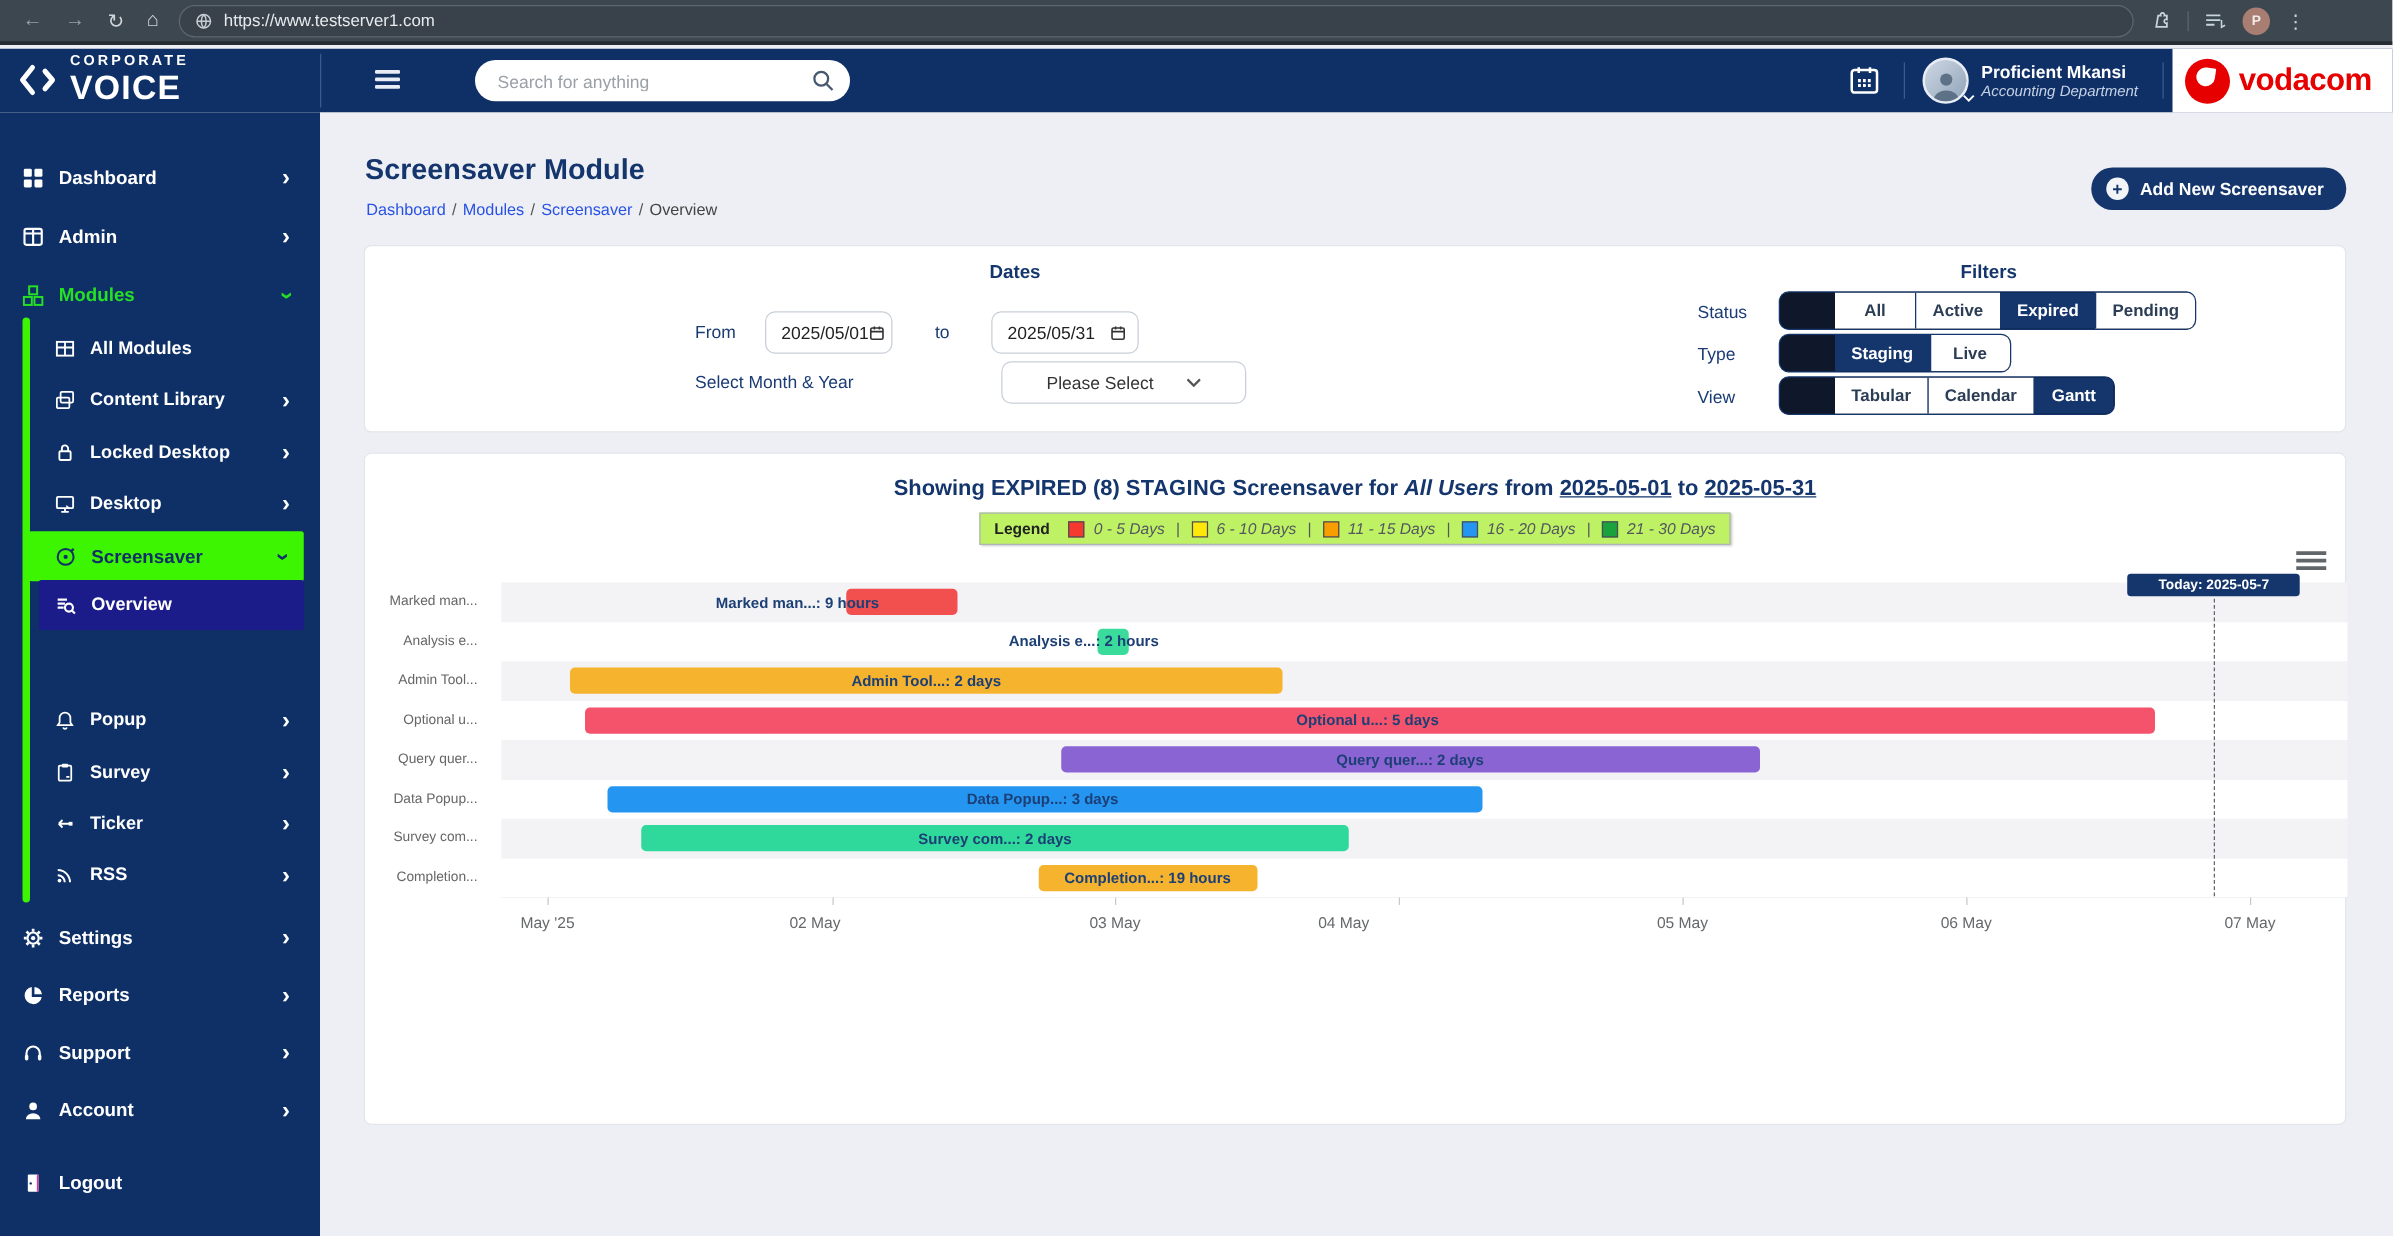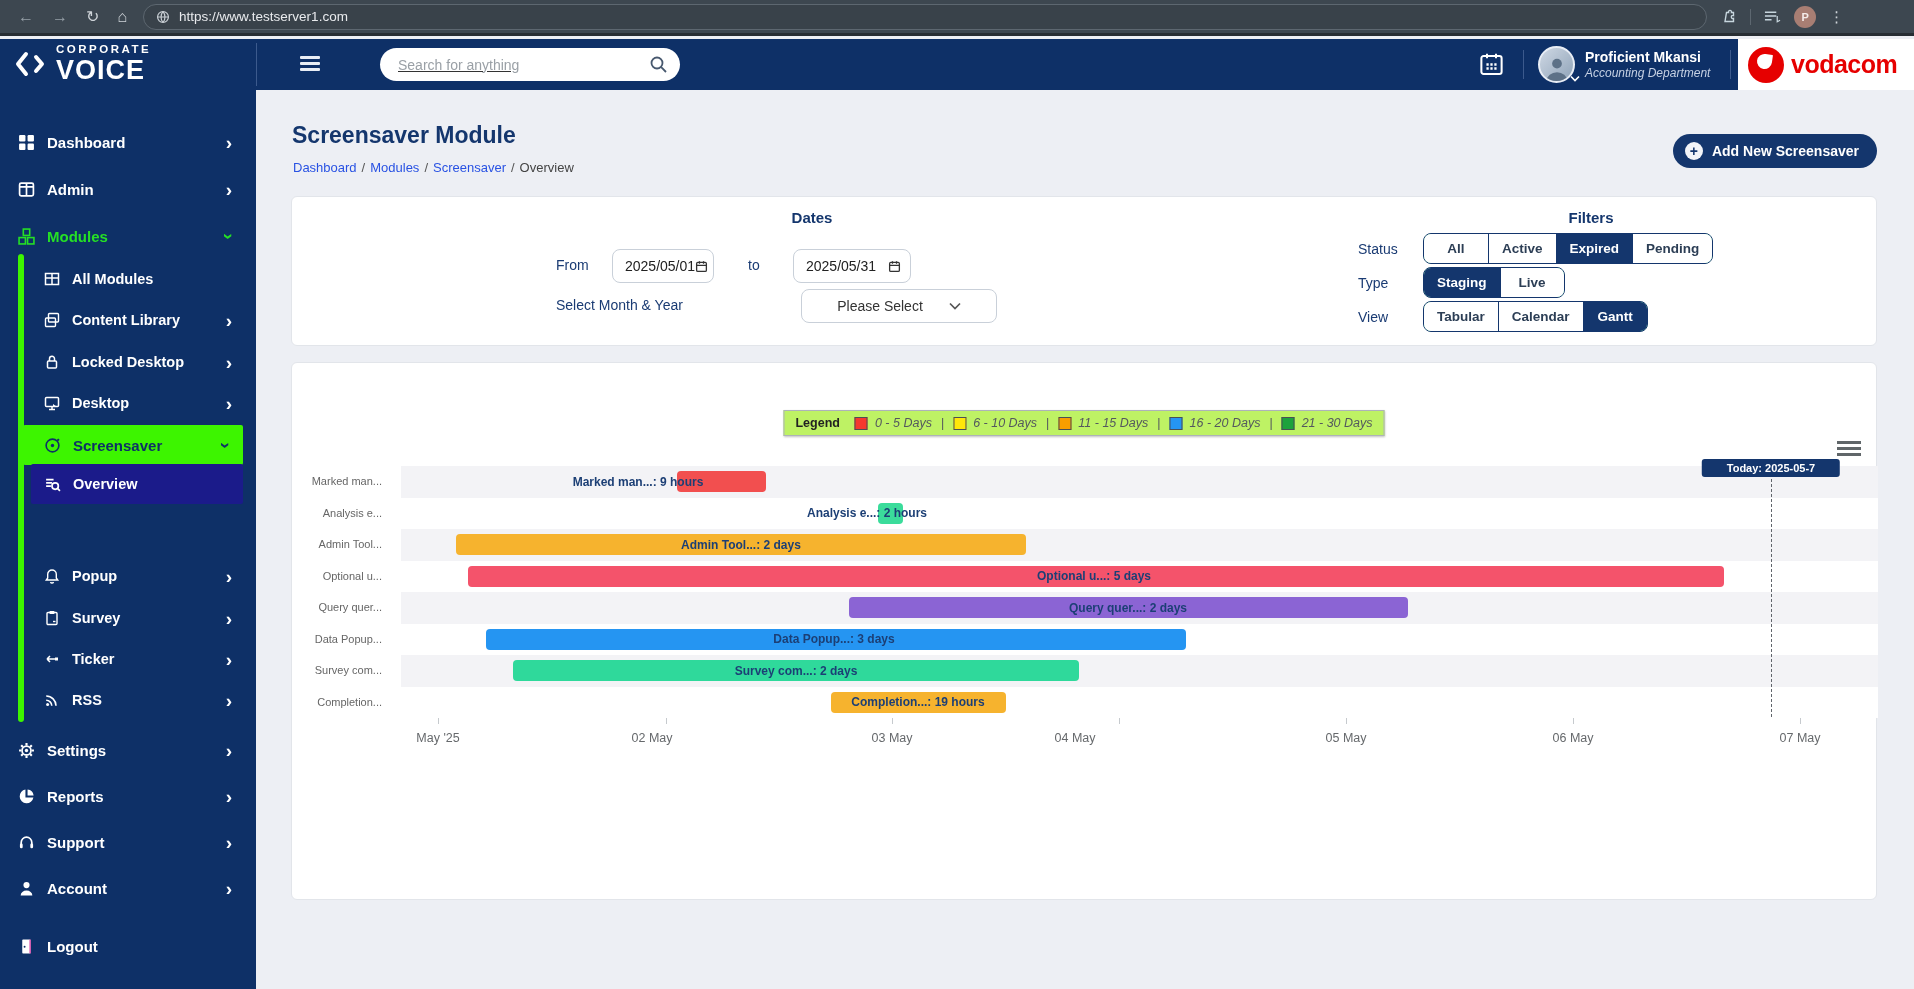--- a/index.html
+++ b/index.html
@@ -22,21 +22,21 @@
   
   .app-header { position:absolute; left:0; top:39px; width:1914px; height:51px; background:#0e3067; }
   .brand { position:absolute; left:14px; top:5px; display:flex; align-items:center; gap:8px; color:#fff; }
   .brand-text { line-height:1; }
   .brand-top { font-size:11.5px; font-weight:bold; letter-spacing:2.5px; }
   .brand-bottom { font-size:27px; font-weight:bold; letter-spacing:1px; margin-top:1px; }
   .header-vline { position:absolute; left:256px; top:4px; height:43px; width:1px; background:#3c5a8d; }
   .burger { position:absolute; left:300px; top:17px; width:20px; cursor:pointer; }
   .burger span { display:block; height:2.5px; background:#e8edf5; margin-bottom:3.5px; border-radius:1px; }
   .search-pill { position:absolute; left:380px; top:9px; width:300px; height:33px; background:#fff; border-radius:17px; display:flex; align-items:center; padding:0 12px 0 18px; }
-  .search-pill input { border:none; outline:none; flex:1; font-size:14px; color:#333; font-family:"Liberation Sans",sans-serif;text-decoration:underline; }
+  .search-pill input { border:none; outline:none; flex:1; font-size:14px; color:#333; font-family:"Liberation Sans",sans-serif; }
   .search-pill input::placeholder { color:#9aa0a6; }
   .hdr-cal { position:absolute; left:1478px; top:12px; cursor:pointer; }
   .hdr-sep { position:absolute; top:11px; width:1px; height:29px; background:#3c5a8d; }
   .user-chip { position:absolute; left:1538px; top:7px; display:flex; align-items:center; gap:10px; cursor:pointer; }
   .user-avatar { width:37px; height:37px; border-radius:50%; background:linear-gradient(135deg,#cfd8e4,#8fa3b8); border:2px solid #e8edf5; display:flex; align-items:flex-end; justify-content:center; overflow:hidden; }
   .user-name { color:#fff; font-size:14px; font-weight:bold; line-height:1.25; }
   .user-role { color:#c6d1e4; font-size:12px; font-style:italic; }
   .avatar-caret { position:absolute; left:32px; top:29px; }
   .vodacom-box { position:absolute; right:0; top:0; width:176px; height:51px; background:#fff; display:flex; align-items:center; gap:7px; padding-left:10px; }
   .voda-circle { width:36px; height:36px; border-radius:50%; background:#e60000; position:relative; }
@@ -74,21 +74,21 @@
   .card2 { top:272px; height:538px; }
 
   
   .dates-title { position:absolute; left:440px; width:160px; top:12px; text-align:center; font-size:15px; font-weight:bold; color:#14366d; }
   .fc-label { position:absolute; font-size:14px; color:#1a3b73; }
   .date-input { position:absolute; height:34px; border:1px solid #c9d0d9; border-radius:8px; display:flex; align-items:center; justify-content:space-between; padding:0 9px 0 12px; font-size:14px; color:#222; background:#fff; cursor:pointer; }
   .select-box { position:absolute; height:34px; border:1px solid #c9d0d9; border-radius:8px; display:flex; align-items:center; justify-content:center; gap:26px; font-size:14px; color:#333; background:#fff; cursor:pointer; }
 
   
   .filters-title { position:absolute; left:1219px; width:160px; top:12px; text-align:center; font-size:15px; font-weight:bold; color:#14366d; }
-  .seg-group { position:absolute; display:inline-flex; border:1.5px solid #14366d; border-radius:8px; overflow:hidden; background:#86efac; height:31px; }
+  .seg-group { position:absolute; display:inline-flex; border:1.5px solid #14366d; border-radius:8px; overflow:hidden; background:#0f172a; height:31px;padding-left:44px; }
   .seg-btn { min-width:64px; padding:0 13px; border:none; border-left:1.5px solid #14366d; background:#fff; color:#2c3e55; font-size:13.5px; font-weight:600; cursor:pointer; font-family:"Liberation Sans",sans-serif; }
   .seg-btn:first-child { border-left:none; }
   .seg-btn.selected { background:#14366d; color:#fff; }
 
   
   .chart-title { position:absolute; left:0; right:0; top:17px; text-align:center; font-size:17.5px; font-weight:bold; color:#14366d; }
   .t-heavy { font-weight:900; letter-spacing:0.3px; }
   .t-italic { font-style:italic; }
   .t-underline { text-decoration:underline; }
   .legend { position:absolute; left:50%; transform:translateX(-50%); top:47px; display:inline-flex; align-items:center; gap:7px; border:1px solid #aeb3b9; box-shadow:1px 1px 2px rgba(0,0,0,.25); background:#bef264; padding:5px 11px; }
@@ -481,20 +481,23 @@
 
     <span class="fc-label" style="left:1066px; top:112px">View</span>
     <div class="seg-group" style="left:1131px; top:104px">
       <button class="seg-btn">Tabular</button>
       <button class="seg-btn">Calendar</button>
       <button class="seg-btn selected">Gantt</button>
     </div>
   </div>
 
   <div class="card card2">
+    <div class="chart-title">
+      <span>Showing EXPIRED (8) </span><span class="t-heavy">STAGING</span><span> Screensaver for </span><span class="t-italic">All Users</span><span> from </span><span class="t-underline">2025-05-01</span><span> to </span><span class="t-underline">2025-05-31</span>
+    </div>
 
     <div class="legend">
       <span class="legend-title">Legend</span>
       <span class="swatch" style="background-color: rgb(245, 57, 46);"></span>
         <span class="legend-label">0 - 5 Days</span>
         <span class="legend-sep">|</span>
       <span class="swatch" style="background-color: rgb(255, 231, 10);"></span>
         <span class="legend-label">6 - 10 Days</span>
         <span class="legend-sep">|</span>
       <span class="swatch" style="background-color: rgb(248, 158, 0);"></span>

